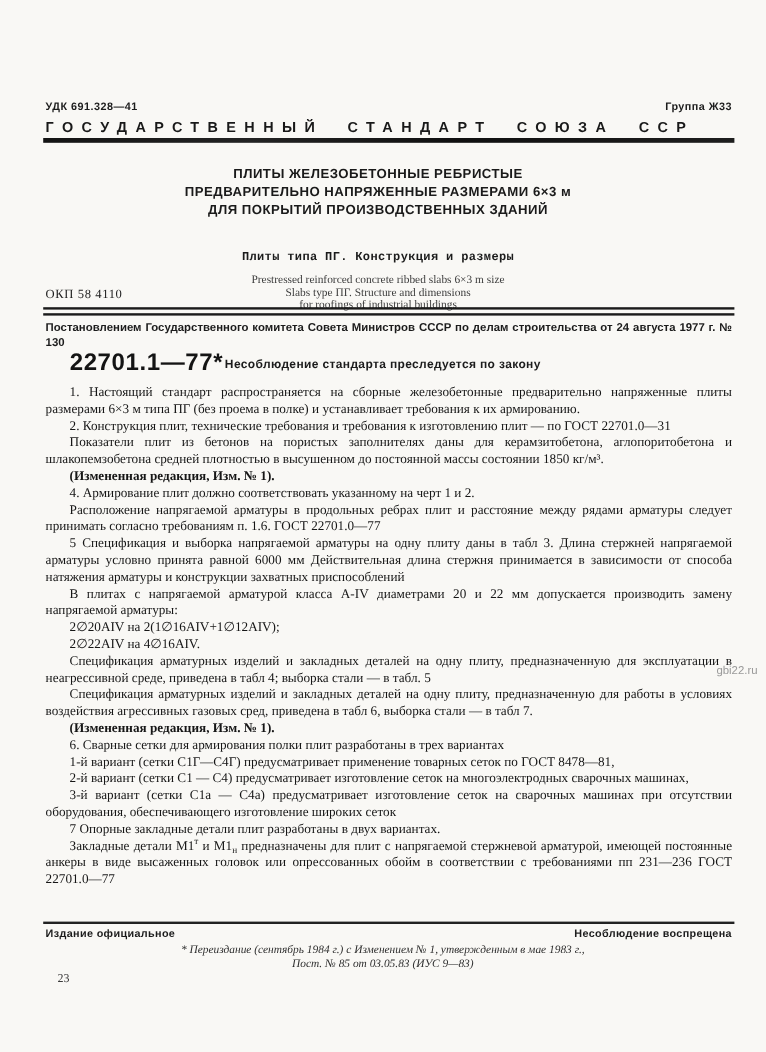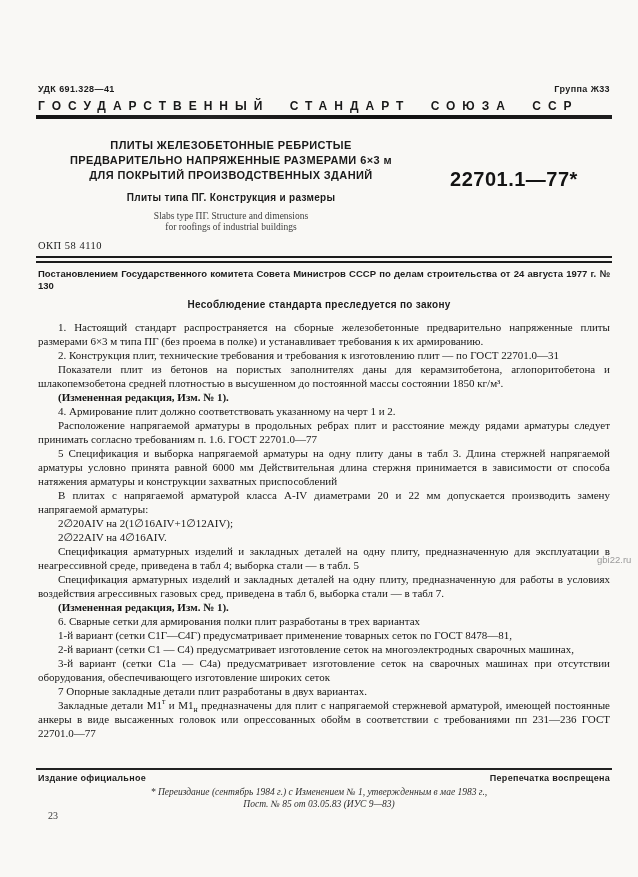--- a/index.html
+++ b/index.html
@@ -15,26 +15,26 @@
   .top-meta{top:84px;left:38px;right:28px;display:flex;justify-content:space-between;
     font-family:"Liberation Sans",sans-serif;font-size:9px;font-weight:bold;letter-spacing:.4px;}
   
   .org-title{top:99px;left:38px;right:28px;
     font-family:"Liberation Sans",sans-serif;font-weight:bold;font-size:12px;
     letter-spacing:7px;word-spacing:10px;white-space:nowrap;color:#191919;}
   .rule-thick{top:115px;left:36px;right:26px;height:4px;
     background:linear-gradient(90deg,#141414 0%,#232323 30%,#101010 60%,#1e1e1e 100%);}
 
   
-  .title-section{top:138px;left:38px;right:40px;display:flex;}
+  .title-section{top:138px;left:38px;right:40px;display:flex;flex-direction:column;}
   .title-left{flex:1;text-align:center;padding-right:6px;}
   .title-ru{font-family:"Liberation Sans",sans-serif;font-weight:bold;font-size:11px;
     line-height:15px;letter-spacing:.4px;color:#1a1a1a;}
-  .title-sub{font-family:Liberation Sans, sans-serif;font-weight:bold;font-size:10px;
-    margin-top:9px;letter-spacing:.3px;}
+  .title-sub{font-family:Liberation Mono, monospace;font-weight:bold;font-size:10px;
+    margin-top:27px;letter-spacing:.3px;}
   .title-en{font-size:9.5px;line-height:10.5px;margin-top:8px;color:#3d3d3d;}
   .title-right{width:168px;text-align:center;padding-top:18px;
     font-family:"Liberation Sans",sans-serif;font-weight:bold;color:#141414;}
   .gost-label{font-size:21px;letter-spacing:2px;line-height:24px;}
   .gost-number{font-size:20px;letter-spacing:.5px;line-height:24px;margin-top:11px;}
 
   .okp{top:240px;left:38px;font-size:10.5px;letter-spacing:.5px;}
   .double-rule{top:256px;left:36px;right:26px;height:3px;
     border-top:2px solid #1b1b1b;border-bottom:2px solid #1b1b1b;}
 
@@ -76,20 +76,21 @@
 <div class="abs org-title">ГОСУДАРСТВЕННЫЙ  СТАНДАРТ  СОЮЗА  ССР</div>
 <div class="abs rule-thick"></div>
 
 <div class="abs title-section">
   <div class="title-left">
     <div class="title-ru">ПЛИТЫ ЖЕЛЕЗОБЕТОННЫЕ РЕБРИСТЫЕ</div>
     <div class="title-ru">ПРЕДВАРИТЕЛЬНО НАПРЯЖЕННЫЕ РАЗМЕРАМИ 6×3 м</div>
     <div class="title-ru">ДЛЯ ПОКРЫТИЙ ПРОИЗВОДСТВЕННЫХ ЗДАНИЙ</div>
     <div class="title-sub">Плиты типа ПГ. Конструкция и размеры</div>
     <div class="title-en">
+      <div>Prestressed reinforced concrete ribbed slabs 6×3 m size</div>
       <div>Slabs type ПГ. Structure and dimensions</div>
       <div>for roofings of industrial buildings</div>
     </div>
   </div>
   <div class="title-right">
     <div class="gost-number">22701.1—77*</div>
   </div>
 </div>
 
 <div class="abs okp">ОКП 58 4110</div>
@@ -119,20 +120,20 @@
   <p>1-й вариант (сетки С1Г—С4Г) предусматривает применение товарных сеток по ГОСТ 8478—81,</p>
   <p>2-й вариант (сетки С1 — С4) предусматривает изготовление сеток на многоэлектродных сварочных машинах,</p>
   <p>3-й вариант (сетки С1а — С4а) предусматривает изготовление сеток на сварочных машинах при отсутствии оборудования, обеспечивающего изготовление широких сеток</p>
   <p>7 Опорные закладные детали плит разработаны в двух вариантах.</p>
   <p><span>Закладные детали М1</span><sup>т</sup><span> и М1</span><sub>н</sub><span> предназначены для плит с напрягаемой стержневой арматурой, имеющей постоянные анкеры в виде высаженных головок или опрессованных обойм в соответствии с требованиями пп 231—236 ГОСТ 22701.0—77</span></p>
 </div>
 
 <div class="abs footer-rule"></div>
 <div class="abs footer-row">
   <span>Издание официальное</span>
-  <span>Перепечатка воспрещена</span>
+  <span>Несоблюдение воспрещена</span>
 </div>
 <div class="abs footer-note">
   <div>* Переиздание (сентябрь 1984 г.) с Изменением № 1, утвержденным в мае 1983 г.,</div>
   <div>Пост. № 85 от 03.05.83 (ИУС 9—83)</div>
 </div>
 <div class="abs page-num">23</div>
 <div class="abs watermark">gbi22.ru</div>
 
 </body></html>

